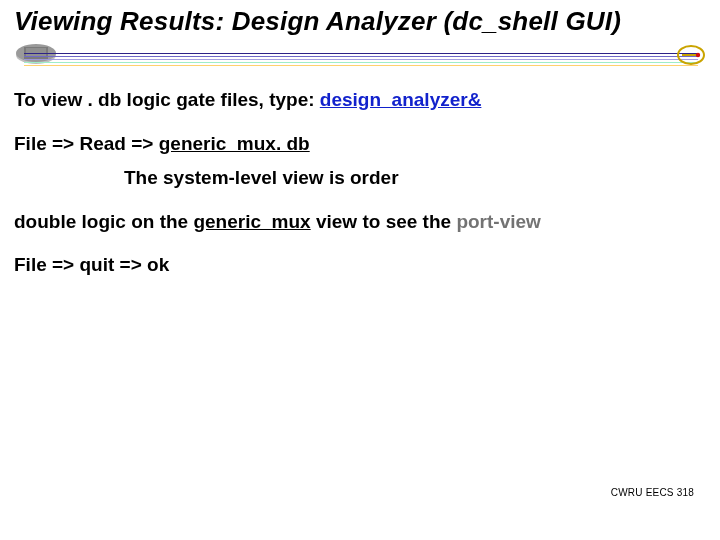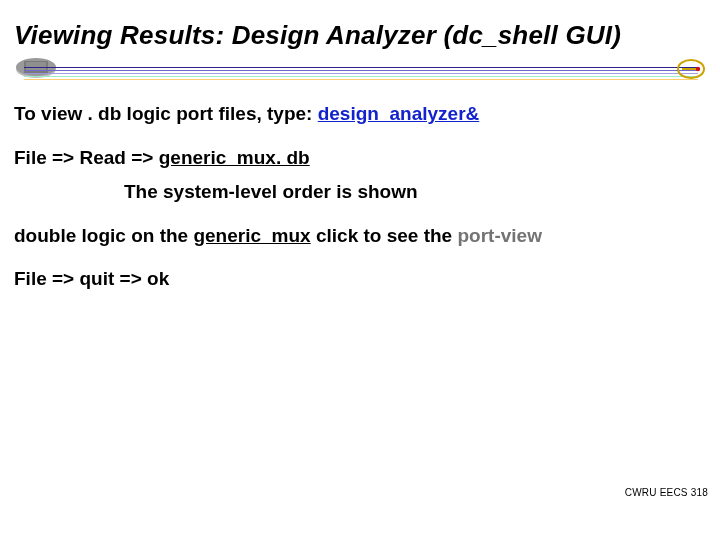--- a/index.html
+++ b/index.html
@@ -10,21 +10,21 @@
     background: #ffffff;
     font-family: Arial, Helvetica, sans-serif;
     color: #000000;
     position: relative;
     overflow: hidden;
   }
   .slide {
     box-sizing: border-box;
     width: 720px;
     height: 504px;
-    padding: 20px 14px 0 14px;
+    padding: 6px 14px 0 14px;
     position: relative;
   }
   .title {
     font-size: 26px;
     font-weight: bold;
     font-style: italic;
     letter-spacing: 0.2px;
     margin: 0 0 4px 0;
   }
   .divider {
@@ -75,21 +75,21 @@
   .body p.tight { margin-bottom: 12px; }
   .body p.last  { margin-bottom: 16px; }
   .indent {
     padding-left: 110px;
   }
   .u { text-decoration: underline; text-align: center; }
   .blue { color: #1222cc; }
   .highlight { color: #737373; } 
   .footer {
     position: absolute;
-    right: 12px;
+    right: 26px;
     bottom: 6px;
     font-size: 10px;
     font-weight: normal;
     color: #000;
     letter-spacing: 0.2px;
   }
 </style>
 </head>
 <body>
 
@@ -114,31 +114,31 @@
     <svg class="endcap" viewBox="0 0 30 22">
       <ellipse cx="15" cy="11" rx="13" ry="9" fill="none" stroke="#caa400" stroke-width="2"></ellipse>
       <line x1="6" y1="11" x2="24" y2="11" stroke="#caa400" stroke-width="2"></line>
       <circle cx="22" cy="11" r="2.2" fill="#d01010"></circle>
     </svg>
   </div>
 
   <div class="body">
 
     <p>
-      <span>To view . db logic port files, type: </span><span class="u blue">design_analyzer&amp;</span>
+      <span>To view . db logic gate files, type: </span><span class="u blue">design_analyzer&amp;</span>
     </p>
 
     <p class="tight">
       <span>File =&gt; Read =&gt; </span><span class="u">generic_mux. db</span>
     </p>
 
-    <p class="indent">The system-level order is shown</p>
+    <p class="indent">The system-level view is order</p>
 
     <p>
-      <span>double logic on the </span><span class="u">generic_mux</span><span> click to see the </span><span class="highlight">port-view</span>
+      <span>double logic on the </span><span class="u">generic_mux</span><span> view to see the </span><span class="highlight">port-view</span>
     </p>
 
 
 
     <p class="last">File =&gt; quit =&gt; ok</p>
 
   </div>
 
   <div class="footer">CWRU EECS 318</div>
 </div>

